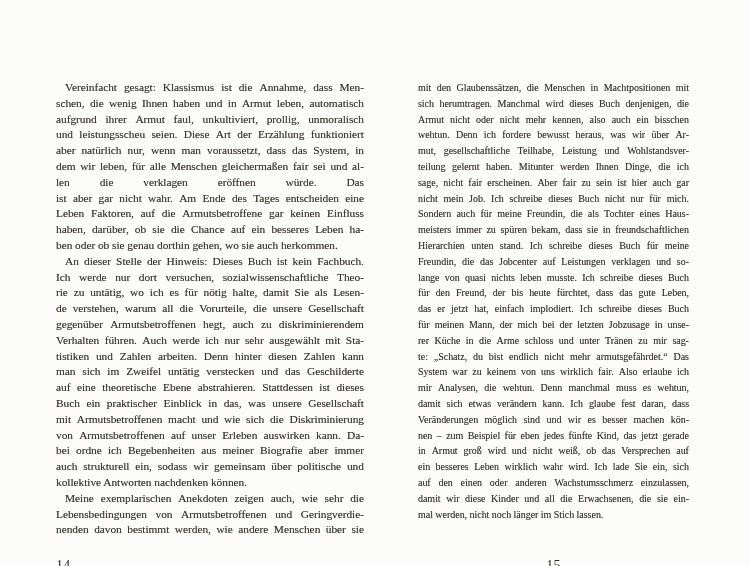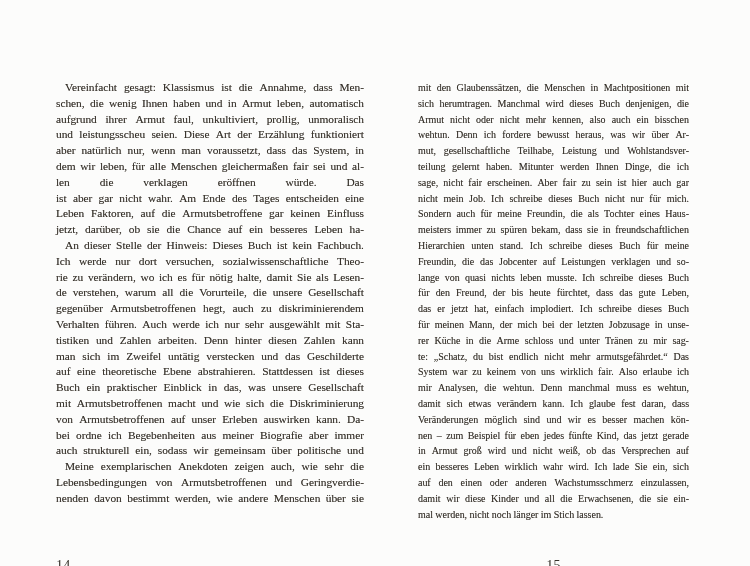--- a/index.html
+++ b/index.html
@@ -166,32 +166,33 @@
           <span>Leben</span>
           <span>Faktoren,</span>
           <span>auf</span>
           <span>die</span>
           <span>Armutsbetroffene</span>
           <span>gar</span>
           <span>keinen</span>
           <span>Einfluss</span>
         </div>
         <div class="line just">
-          <span>jetzt,</span>
+          <span>haben,</span>
           <span>darüber,</span>
           <span>ob</span>
           <span>sie</span>
           <span>die</span>
           <span>Chance</span>
           <span>auf</span>
           <span>ein</span>
           <span>besseres</span>
           <span>Leben</span>
           <span>ha-</span>
         </div>
+        <div class="line">ben oder ob sie genau dorthin gehen, wo sie auch herkommen.</div>
         <div class="line indent just">
           <span>An</span>
           <span>dieser</span>
           <span>Stelle</span>
           <span>der</span>
           <span>Hinweis:</span>
           <span>Dieses</span>
           <span>Buch</span>
           <span>ist</span>
           <span>kein</span>
@@ -202,21 +203,21 @@
           <span>werde</span>
           <span>nur</span>
           <span>dort</span>
           <span>versuchen,</span>
           <span>sozialwissenschaftliche</span>
           <span>Theo-</span>
         </div>
         <div class="line just">
           <span>rie</span>
           <span>zu</span>
-          <span>verändern,</span>
+          <span>untätig,</span>
           <span>wo</span>
           <span>ich</span>
           <span>es</span>
           <span>für</span>
           <span>nötig</span>
           <span>halte,</span>
           <span>damit</span>
           <span>Sie</span>
           <span>als</span>
           <span>Lesen-</span>
@@ -330,20 +331,21 @@
           <span>auch</span>
           <span>strukturell</span>
           <span>ein,</span>
           <span>sodass</span>
           <span>wir</span>
           <span>gemeinsam</span>
           <span>über</span>
           <span>politische</span>
           <span>und</span>
         </div>
+        <div class="line">kollektive Antworten nachdenken können.</div>
         <div class="line indent just">
           <span>Meine</span>
           <span>exemplarischen</span>
           <span>Anekdoten</span>
           <span>zeigen</span>
           <span>auch,</span>
           <span>wie</span>
           <span>sehr</span>
           <span>die</span>
         </div>

